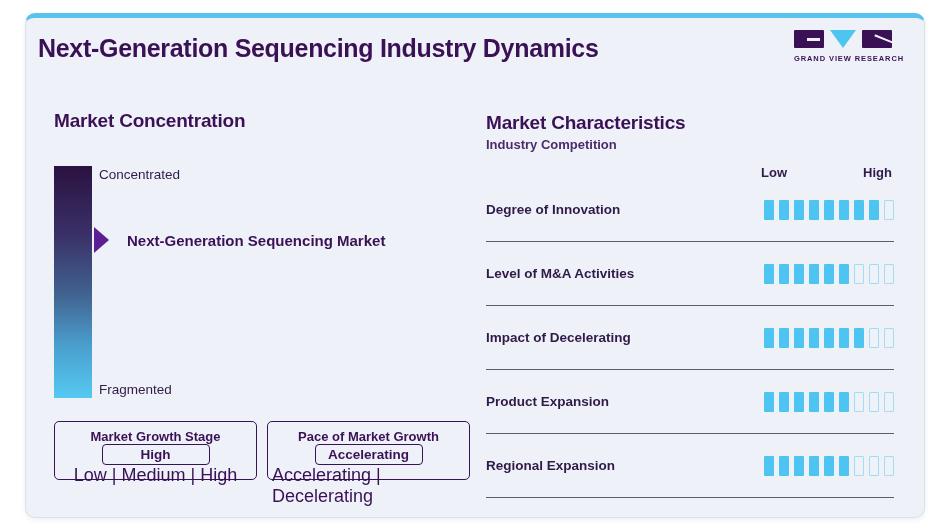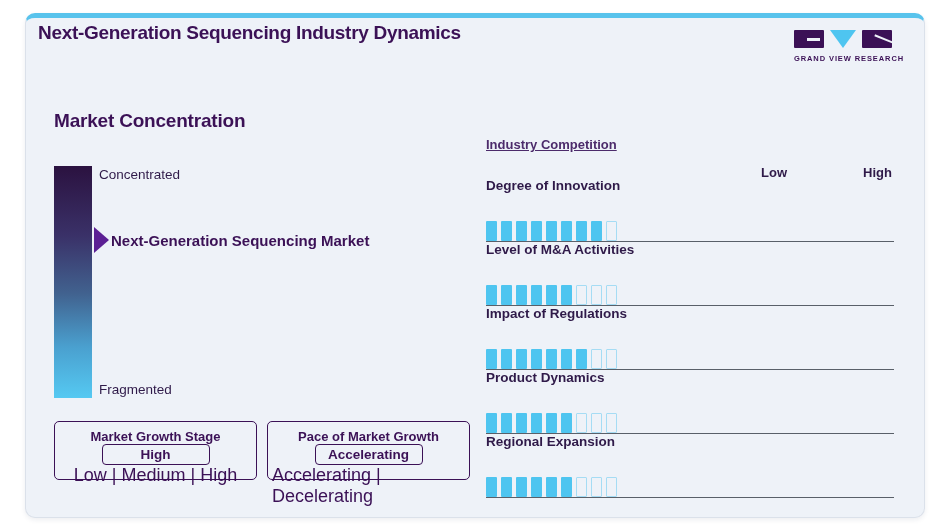--- a/index.html
+++ b/index.html
@@ -9,50 +9,50 @@
     position:absolute; left:25px; top:13px; width:900px; height:505px;
     background:var(--card-background,#eef2f8);
     border:1px solid #dbe1ea;
     border-top:5px solid var(--top-accent,#58c3ec);
     border-radius:10px;
     box-shadow:0 2px 5px rgba(20,40,80,.08);
   }
 
   
   .page-title {
-    position:absolute; left:12px; top:4px;
-    font-size:19px; font-weight:700; letter-spacing:-.3px;
+    position:absolute; left:12px; top:16px;
+    font-size:25px; font-weight:700; letter-spacing:-.3px;
     color:var(--heading-purple,#3b1156);
   }
   .logo { position:absolute; top:12px; right:32px; width:98px; text-align:center; }
   .logo-shapes { display:flex; justify-content:space-between; align-items:flex-start; height:18px; }
   .logo-g, .logo-r { position:relative; width:30px; height:18px; background:var(--heading-purple,#3b1156); border-radius:1px; overflow:hidden; }
   .logo-g::after { content:""; position:absolute; right:4px; top:8px; width:13px; height:2.5px; background:#eef2f8; }
   .logo-r::after { content:""; position:absolute; right:-2px; top:8px; width:20px; height:2px; background:#eef2f8; transform:rotate(22deg); }
   .logo-v { width:0; height:0; border-left:13px solid transparent; border-right:13px solid transparent; border-top:18px solid var(--accent-blue,#4ec5f0); }
   .logo-text { margin-top:6px; font-size:7.5px; font-weight:700; letter-spacing:.9px; color:var(--heading-purple,#3b1156); white-space:nowrap; }
 
   
   .section-heading { position:absolute; font-size:19px; font-weight:700; color:var(--heading-purple,#3b1156); letter-spacing:-.2px; }
   .h-left  { left:28px;  top:92px; }
   .h-right { left:460px; top:94px; }
-  .subheading { position:absolute; left:460px; top:119px; font-size:13px; font-weight:700; color:#4c2b6b;text-decoration:underline; }
+  .subheading { position:absolute; left:460px; top:119px; font-size:13px; font-weight:700; color:#4c2b6b; }
 
   
   .bar-area { position:absolute; left:28px; top:148px; width:410px; height:232px; }
   .gradient-bar {
     position:absolute; left:0; top:0; width:38px; height:232px;
     background:linear-gradient(to bottom,
       var(--gradient-top,#2b1240) 0%, #3a3168 30%, #41628f 55%, #4aa0cf 78%,
       var(--gradient-bottom,#55c9f2) 100%);
   }
   .scale-label { position:absolute; left:45px; font-size:13.5px; color:var(--text-dark,#2f1a49); }
   .scale-label.top { top:1px;text-align:right; }
   .scale-label.bottom { bottom:1px; }
-  .marker { position:absolute; left:40px; height:26px; display:flex; align-items:center; gap:2px; }
+  .marker { position:absolute; left:40px; height:26px; display:flex; align-items:center; gap:18px; }
   .marker-arrow { width:0; height:0; border-top:13px solid transparent; border-bottom:13px solid transparent; border-left:15px solid var(--arrow-purple,#5c2094); }
   .marker-label { font-size:15px; font-weight:700; color:var(--heading-purple,#3b1156); white-space:nowrap; }
 
   
   .growth-boxes { position:absolute; left:28px; top:403px; width:416px; display:flex; gap:10px; }
   .growth-box {
     flex:1; height:59px; border:1px solid var(--heading-purple,#3b1156); border-radius:5px;
     display:flex; flex-direction:column; align-items:center; justify-content:space-between;
     padding:7px 4px;
   }
@@ -65,23 +65,22 @@
   .gb-options { font-size:18px; font-weight:400; color:var(--heading-purple,#3b1156); }
 
   
   .scale-header {
     position:absolute; left:735px; top:147px; width:131px;
     display:flex; justify-content:space-between;
     font-size:13px; font-weight:700; color:var(--text-dark,#2f1a49);
   }
   .char-rows { position:absolute; left:460px; top:160px; width:408px; }
   .char-row {
-    height:64px; display:flex; justify-content:space-between;
+    height:64px; display:flex; align-items:center; justify-content:space-between;
     border-bottom:1px solid var(--separator-gray,#596069);
-    flex-direction:column;
   }
   .char-label { font-size:13.5px; font-weight:700; color:var(--text-dark,#2f1a49); }
   .segments { display:flex; gap:4.5px; }
   .seg { width:10.5px; height:20px; border-radius:1px; }
   .seg.filled { background:var(--accent-blue,#4ec5f0); }
   .seg.empty  { background:transparent; border:1.2px solid var(--empty-segment-border,#a5dcf4); }
 </style>
 </head>
 <body>
 
@@ -116,20 +115,21 @@
       <div class="gb-badge">High</div>
       <div class="gb-options">Low | Medium | High</div>
     </div>
     <div class="growth-box">
       <div class="gb-title">Pace of Market Growth</div>
       <div class="gb-badge">Accelerating</div>
       <div class="gb-options">Accelerating | Decelerating</div>
     </div>
   </div>
 
+  <div class="section-heading h-right">Market Characteristics</div>
   <div class="subheading">Industry Competition</div>
 
   <div class="scale-header">
     <span>Low</span>
     <span>High</span>
   </div>
 
   <div class="char-rows">
       <div class="char-row">
         <div class="char-label">Degree of Innovation</div>
@@ -153,35 +153,35 @@
           <span class="seg filled"></span>
           <span class="seg filled"></span>
           <span class="seg filled"></span>
           <span class="seg filled"></span>
           <span class="seg empty"></span>
           <span class="seg empty"></span>
           <span class="seg empty"></span>
         </div>
       </div>
       <div class="char-row">
-        <div class="char-label">Impact of Regulations</div>
-        <div class="segments">
-          <span class="seg filled"></span>
-          <span class="seg filled"></span>
-          <span class="seg filled"></span>
-          <span class="seg filled"></span>
-          <span class="seg filled"></span>
-          <span class="seg filled"></span>
-          <span class="seg filled"></span>
-          <span class="seg empty"></span>
-          <span class="seg empty"></span>
-        </div>
-      </div>
-      <div class="char-row">
-        <div class="char-label">Product Dynamics</div>
+        <div class="char-label">Impact of Decelerating</div>
+        <div class="segments">
+          <span class="seg filled"></span>
+          <span class="seg filled"></span>
+          <span class="seg filled"></span>
+          <span class="seg filled"></span>
+          <span class="seg filled"></span>
+          <span class="seg filled"></span>
+          <span class="seg filled"></span>
+          <span class="seg empty"></span>
+          <span class="seg empty"></span>
+        </div>
+      </div>
+      <div class="char-row">
+        <div class="char-label">Product Expansion</div>
         <div class="segments">
           <span class="seg filled"></span>
           <span class="seg filled"></span>
           <span class="seg filled"></span>
           <span class="seg filled"></span>
           <span class="seg filled"></span>
           <span class="seg filled"></span>
           <span class="seg empty"></span>
           <span class="seg empty"></span>
           <span class="seg empty"></span>

